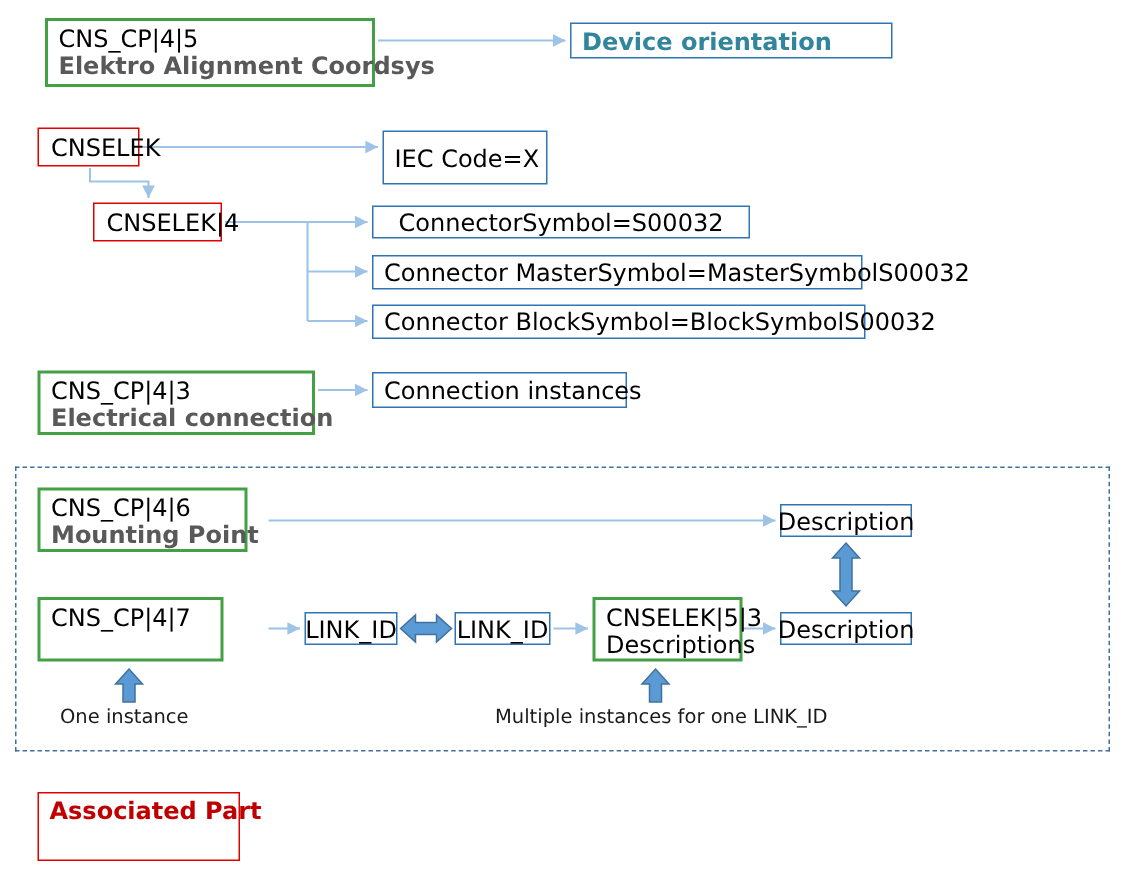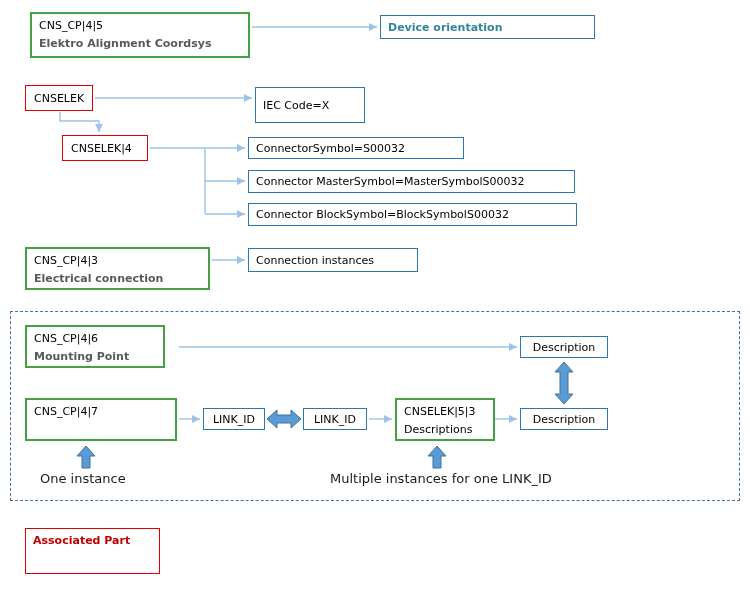--- a/index.html
+++ b/index.html
@@ -1,20 +1,20 @@
 <!DOCTYPE html>
 <html><head>
 <meta charset="utf-8">
 <style>
   * { margin:0; padding:0; box-sizing:border-box; }
   html,body { background:#ffffff; }
   body { font-family:"DejaVu Sans","Liberation Sans",sans-serif; }
   .canvas { position:relative; width:750px; height:591px; background:#fff; overflow:hidden; }
   .layer { position:absolute; left:0; top:0; width:750px; height:591px; }
-  .box { position:absolute; background:#fff; font-size:11px; color:#000; }
+  .box { position:absolute; background:#fff; font-size:16px; color:#000; }
   .node2 { padding:3px 7px; line-height:18px; white-space:nowrap; }
   .green { border:2px solid #44a044; }
   .red { border:1.5px solid #e00000; }
   .blue1 { border:1px solid #2e75b6; display:flex; align-items:center; padding:0 7px; white-space:nowrap; }
   .redline { border:1.5px solid #e00000; display:flex; align-items:center; padding:0 8px; white-space:nowrap; }
   .l2 { font-weight:bold; color:#595959; }
   .l2red { font-weight:bold; color:#c00000; }
   .teal { color:#31859c; font-weight:bold; }
   .center { justify-content:center; padding:0 2px; }
   .caption { position:absolute; font-size:13px; color:#1a1a1a; white-space:nowrap; }
@@ -71,21 +71,21 @@
   </div>
 
   <div class="box blue1" style="left:255px; top:87px; width:110px; height:36px;">
     <span>IEC Code=X</span>
   </div>
 
   <div class="box redline" style="left:62px; top:135px; width:86px; height:26px;">
     <span>CNSELEK|4</span>
   </div>
 
-  <div class="box blue1" style="left:248px; top:137px; width:216px; height:22px;">
+  <div class="box blue1" style="left:248px; top:137px; width:252px; height:22px;justify-content:center;">
     <span>ConnectorSymbol=S00032</span>
   </div>
 
   <div class="box blue1" style="left:248px; top:170px; width:327px; height:23px;">
     <span>Connector MasterSymbol=MasterSymbolS00032</span>
   </div>
 
   <div class="box blue1" style="left:248px; top:203px; width:329px; height:23px;">
     <span>Connector BlockSymbol=BlockSymbolS00032</span>
   </div>
@@ -101,21 +101,21 @@
 
   <div class="box node2 green" style="left:25px; top:325px; width:140px; height:43px;">
     <span class="line-block">CNS_CP|4|6</span>
     <span class="line-block l2">Mounting Point</span>
   </div>
 
   <div class="box blue1 center" style="left:520px; top:336px; width:88px; height:22px;">
     <span>Description</span>
   </div>
 
-  <div class="box node2 green" style="left:25px; top:398px; width:152px; height:43px;">
+  <div class="box node2 green" style="left:25px; top:398px; width:124px; height:43px;">
     <span class="line-block">CNS_CP|4|7</span>
   </div>
 
   <div class="box blue1 center" style="left:203px; top:408px; width:62px; height:22px;">
     <span>LINK_ID</span>
   </div>
 
   <div class="box blue1 center" style="left:303px; top:408px; width:64px; height:22px;">
     <span>LINK_ID</span>
   </div>

